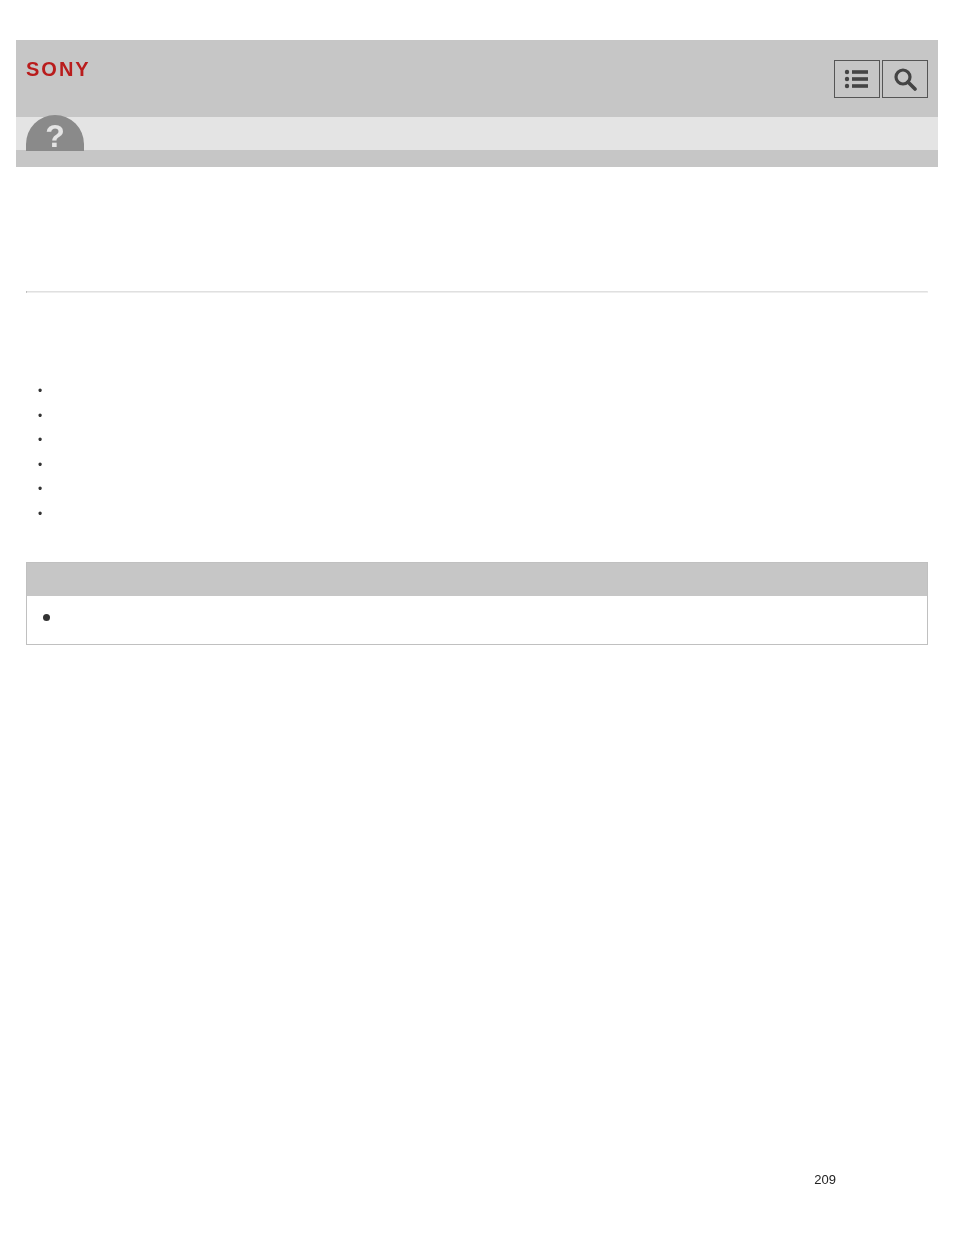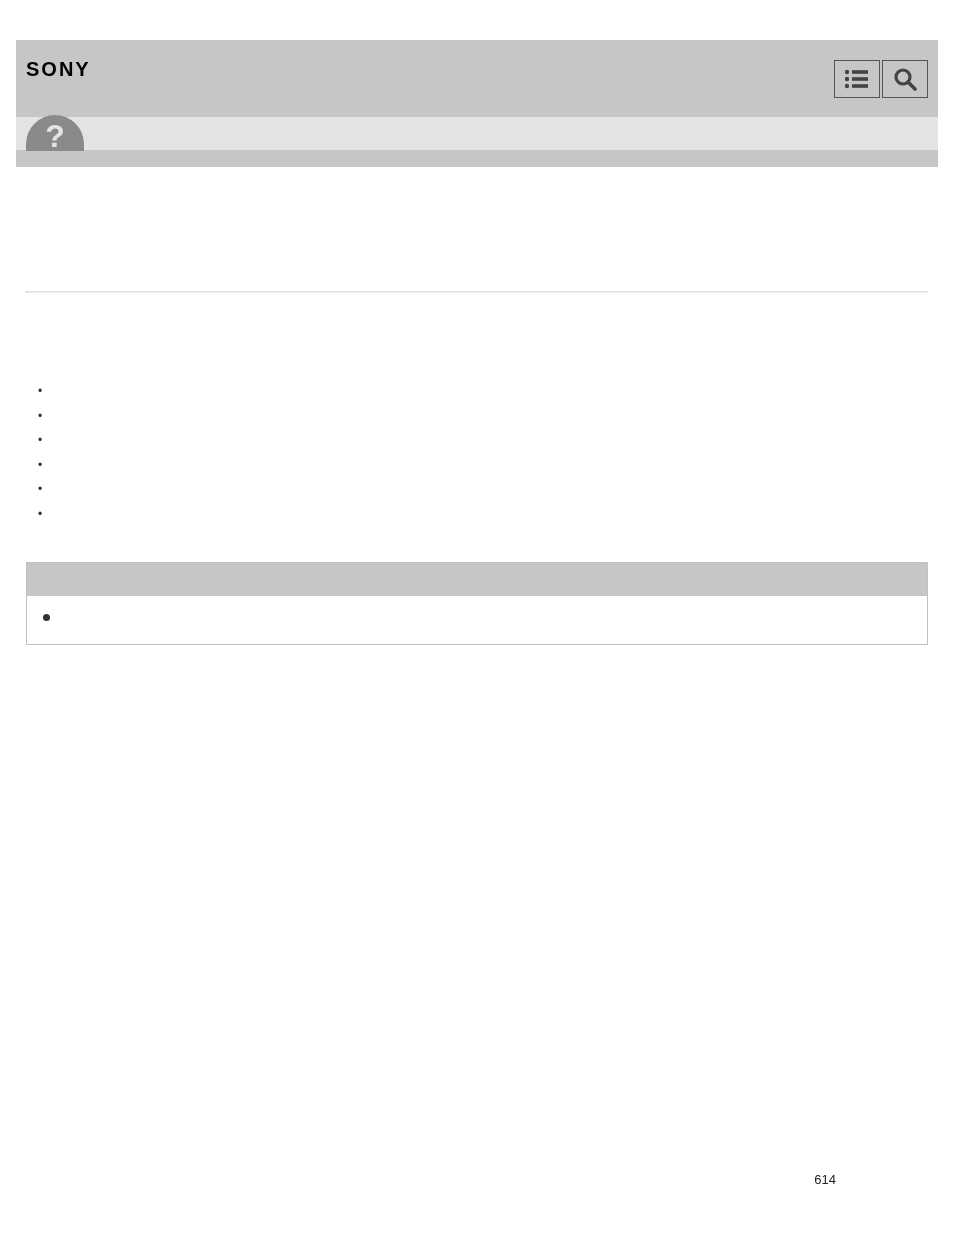--- a/index.html
+++ b/index.html
@@ -24,21 +24,21 @@
       align-items: flex-start;
       justify-content: space-between;
       padding: 16px 10px 0 10px;
       position: relative;
     }
     .logo {
       font-family: Arial, sans-serif;
       font-weight: bold;
       letter-spacing: 2px;
       font-size: 20px;
-      color: #000000;
+      color: #b91c1c;
       margin-top: 2px;
     }
     .header-buttons {
       display: flex;
       gap: 2px;
       margin-top: 4px;
     }
     .header-btn {
       width: 46px;
       height: 38px;
@@ -202,13 +202,13 @@
       <div class="note-body">
         <ul>
           <li></li>
         </ul>
       </div>
     </div>
   </div>
 
 </div>
 
-<div class="page-number">614</div>
+<div class="page-number">209</div>
 
 </body></html>

